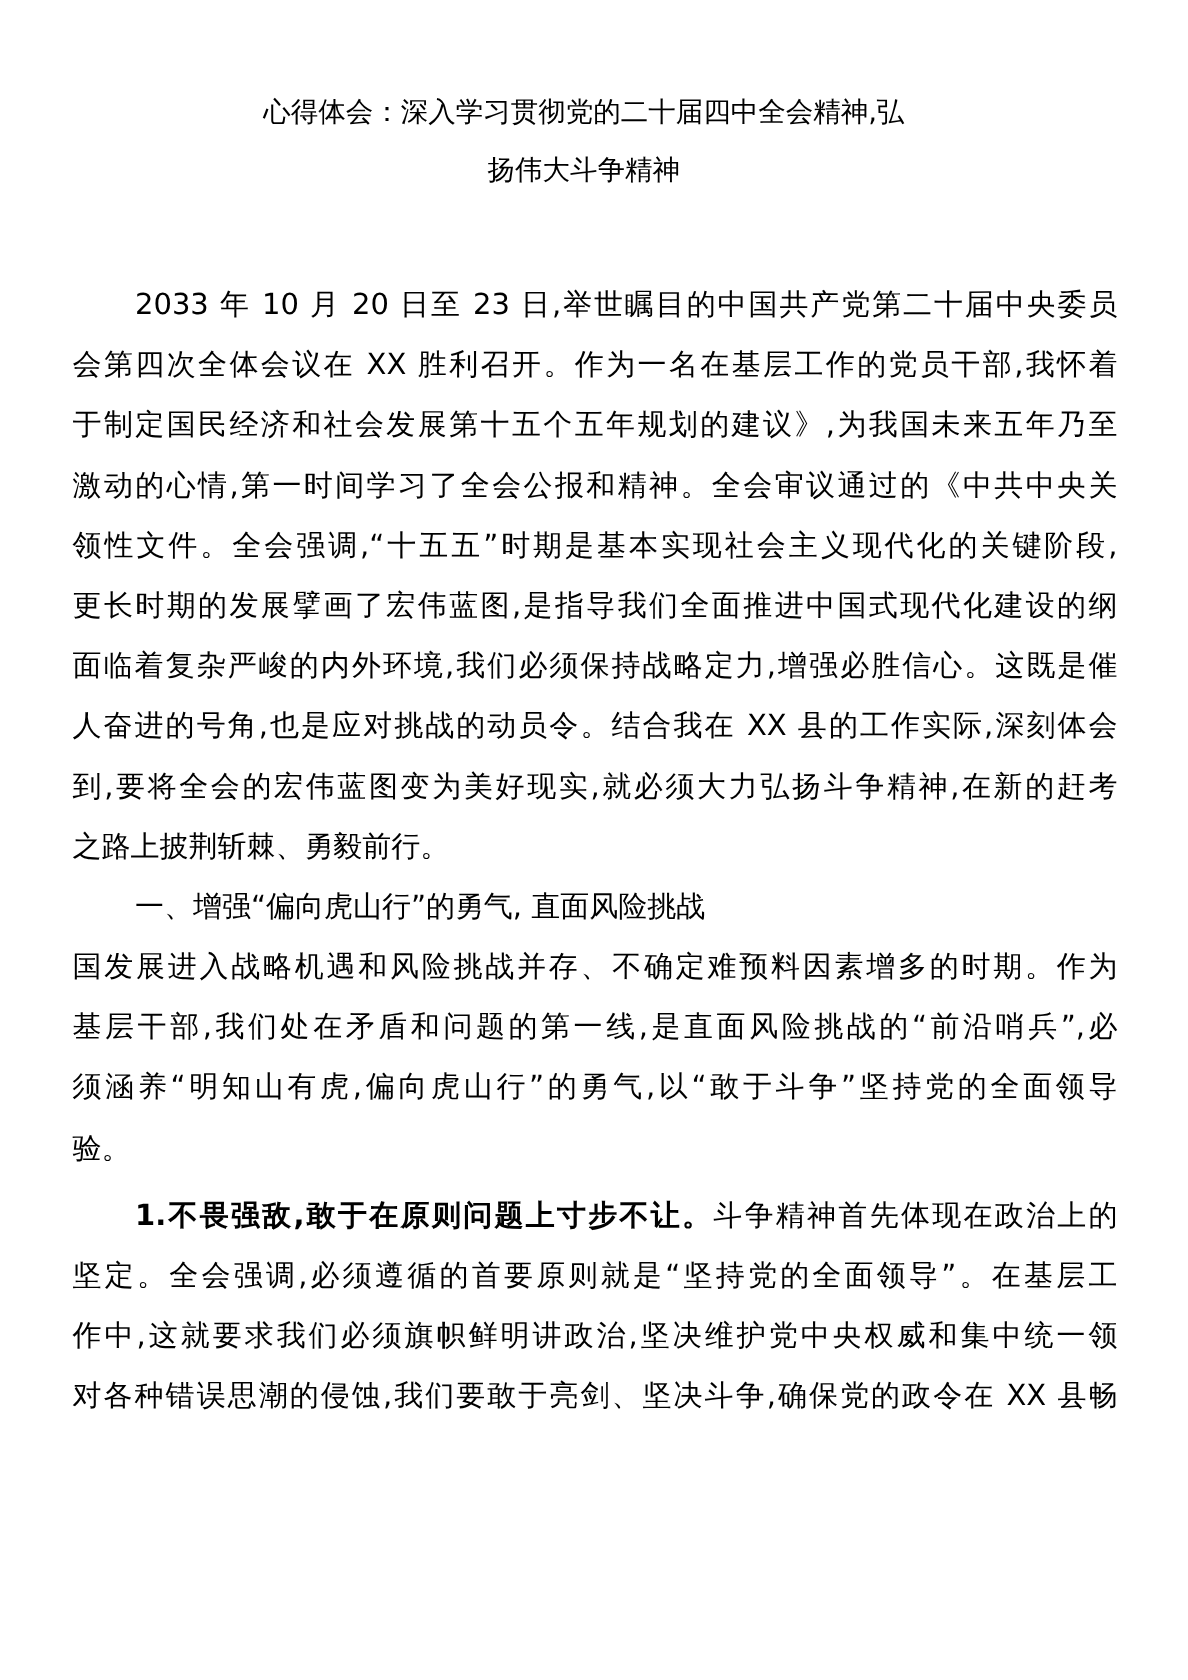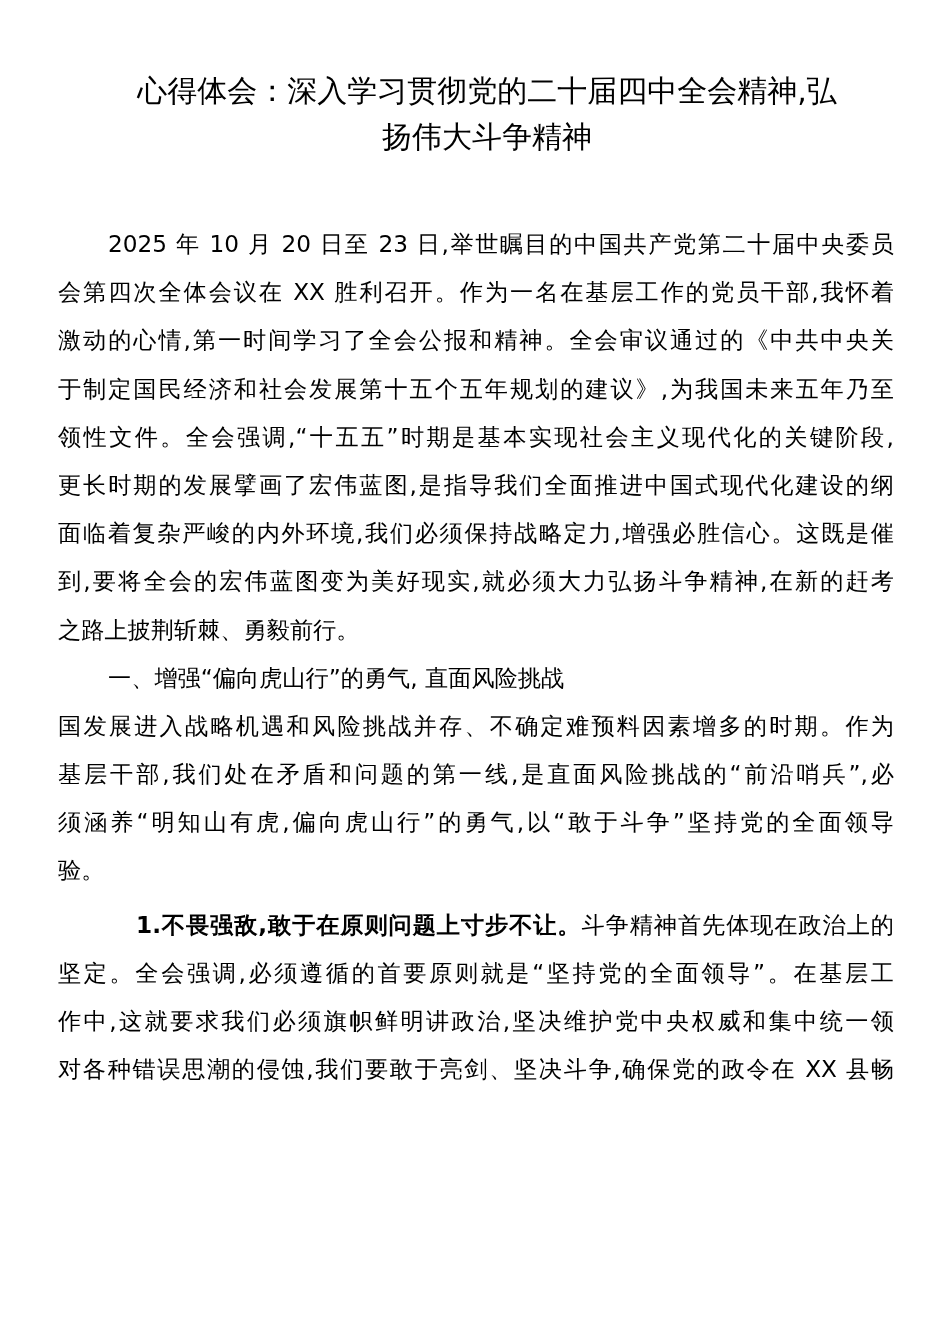--- a/index.html
+++ b/index.html
@@ -17,25 +17,25 @@
     }
     .page {
       position: absolute;
       left: 0; top: 0;
       width: 950px;
       height: 1344px;
       background: #ffffff;
     }
     .title {
       position: absolute;
-      left: 52px;
+      left: 32px;
       width: 870px;
       top: 68px;
       text-align: center;
-      font-size: 30px;
+      font-size: 22px;
       line-height: 46px;
       font-weight: normal;
       letter-spacing: 0px;
       white-space: nowrap;
     }
     .title .tline { display: block; }
     .body {
       position: absolute;
       left: 58px;
       top: 220px;
@@ -51,45 +51,45 @@
       text-align-last: justify;
     }
     .line.last {
       text-align-last: left;
     }
     .line.indent {
       padding-left: 50px;
     }
     .bold {
       font-weight: bold;
-      margin-left: 28px;
     }
     .para { display: block; }
     .para.spaced { margin-top: 6px; }
   </style>
 </head>
 <body>
 
 <div class="page">
 
   <div class="title">
     <span class="tline">心得体会：深入学习贯彻党的二十届四中全会精神,弘</span>
     <span class="tline">扬伟大斗争精神</span>
   </div>
 
   <div class="body">
 
     <div class="para">
-      <span class="line indent">2025 年 10 月 20 日至 23 日,举世瞩目的中国共产党第二十届中央委员</span>
+      <span class="line indent">2033 年 10 月 20 日至 23 日,举世瞩目的中国共产党第二十届中央委员</span>
       <span class="line">会第四次全体会议在 XX 胜利召开。作为一名在基层工作的党员干部,我怀着</span>
+      <span class="line">于制定国民经济和社会发展第十五个五年规划的建议》,为我国未来五年乃至</span>
       <span class="line">激动的心情,第一时间学习了全会公报和精神。全会审议通过的《中共中央关</span>
-      <span class="line">于制定国民经济和社会发展第十五个五年规划的建议》,为我国未来五年乃至</span>
       <span class="line">领性文件。全会强调,“十五五”时期是基本实现社会主义现代化的关键阶段,</span>
       <span class="line">更长时期的发展擘画了宏伟蓝图,是指导我们全面推进中国式现代化建设的纲</span>
       <span class="line">面临着复杂严峻的内外环境,我们必须保持战略定力,增强必胜信心。这既是催</span>
+      <span class="line">人奋进的号角,也是应对挑战的动员令。结合我在 XX 县的工作实际,深刻体会</span>
       <span class="line">到,要将全会的宏伟蓝图变为美好现实,就必须大力弘扬斗争精神,在新的赶考</span>
       <span class="line last">之路上披荆斩棘、勇毅前行。</span>
     </div>
 
     <div class="para">
       <span class="line indent last">一、增强“偏向虎山行”的勇气, 直面风险挑战</span>
     </div>
 
     <div class="para">
       <span class="line">国发展进入战略机遇和风险挑战并存、不确定难预料因素增多的时期。作为</span>

